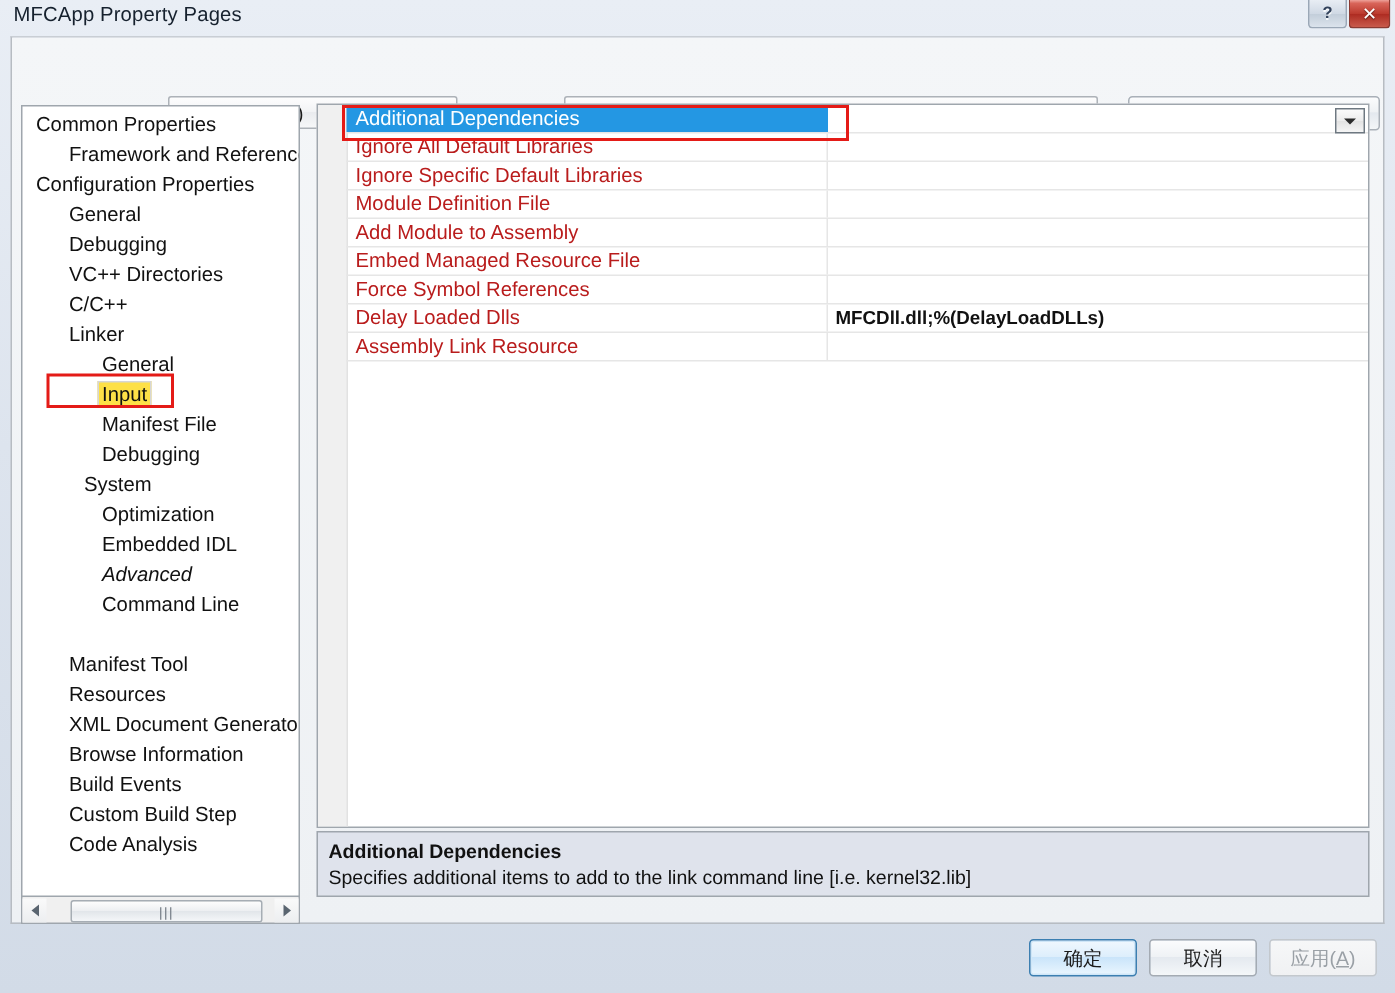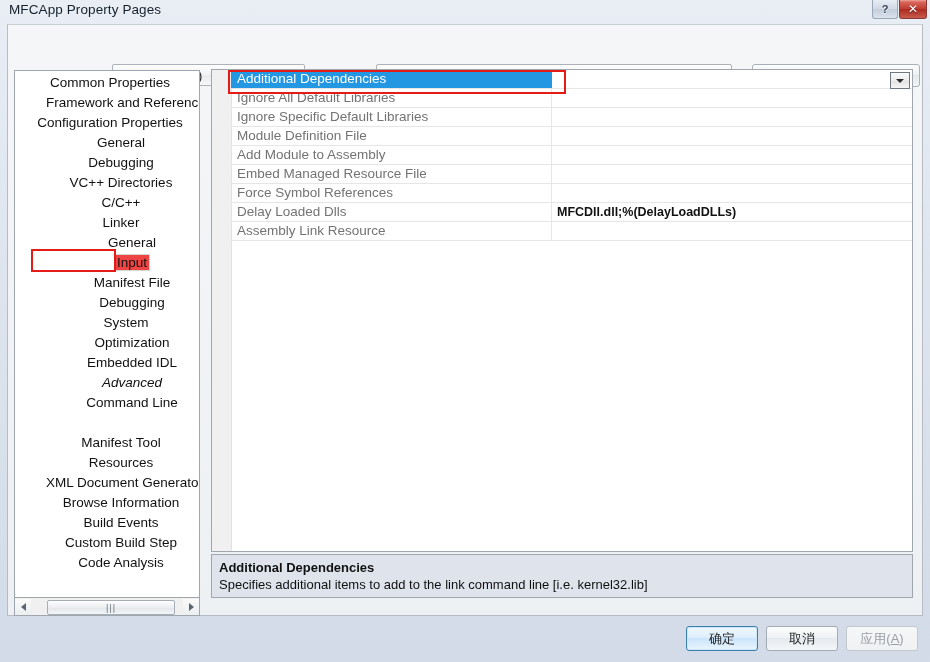--- a/index.html
+++ b/index.html
@@ -81,29 +81,29 @@
     display:flex;align-items:center;justify-content:center;
     font-size:13px;color:#1b1b1b;white-space:nowrap;
   }
   #cfgmgr-btn{left:744px;top:39px;width:168px;}
   
   #tree-panel{
     position:absolute;left:14px;top:70px;width:186px;height:528px;
     background:#fff;border:1px solid #9fa6ad;box-sizing:border-box;
     overflow:hidden;
   }
-  #tree{position:absolute;left:0;top:2px;width:100%;text-align:center;}
+  #tree{position:absolute;left:0;top:2px;width:100%;}
   .node{
     position:relative;height:20px;line-height:20px;
     font-size:13.5px;color:#111;white-space:nowrap;
     padding-left:0;
   }
   .node .lbl{position:relative;padding:1px 3px;}
   .node.selected .lbl{
-    background:#ef4444;border:1px solid #d6d6d6;padding:0px 2px;
+    background:#fde047;border:1px solid #d6d6d6;padding:0px 2px;
   }
   
   #tree-hscroll{
     position:absolute;left:14px;top:598px;width:186px;height:18px;
     border:1px solid #9fa6ad;border-top:none;box-sizing:border-box;
     background:#f0f0f0;display:flex;align-items:center;
   }
   .sb-arrow{
     width:16px;height:16px;display:flex;align-items:center;justify-content:center;
     background:linear-gradient(to bottom,#fafafa,#eceef0);
@@ -128,21 +128,21 @@
     background:#f0f0f0;border-right:1px solid #e2e2e2;
   }
   #rows{position:absolute;left:19px;top:0;right:0;}
   .grow{
     position:relative;height:19px;display:flex;
     border-bottom:1px solid #e6e6e6;
     box-sizing:border-box;
   }
   .grow .pname{
     width:321px;box-sizing:border-box;
-    padding-left:6px;line-height:18px;font-size:13.5px;color:#737373;
+    padding-left:6px;line-height:18px;font-size:13.5px;color:#b91c1c;
     border-right:1px solid #e6e6e6;
     white-space:nowrap;overflow:hidden;
   }
   .grow .pval{
     flex:1;padding-left:5px;line-height:18px;
     font-size:12.5px;font-weight:bold;color:#111;
     white-space:nowrap;overflow:hidden;
   }
   .grow.selected .pname{
     background:#2497e3;color:#fff;border-right:none;

